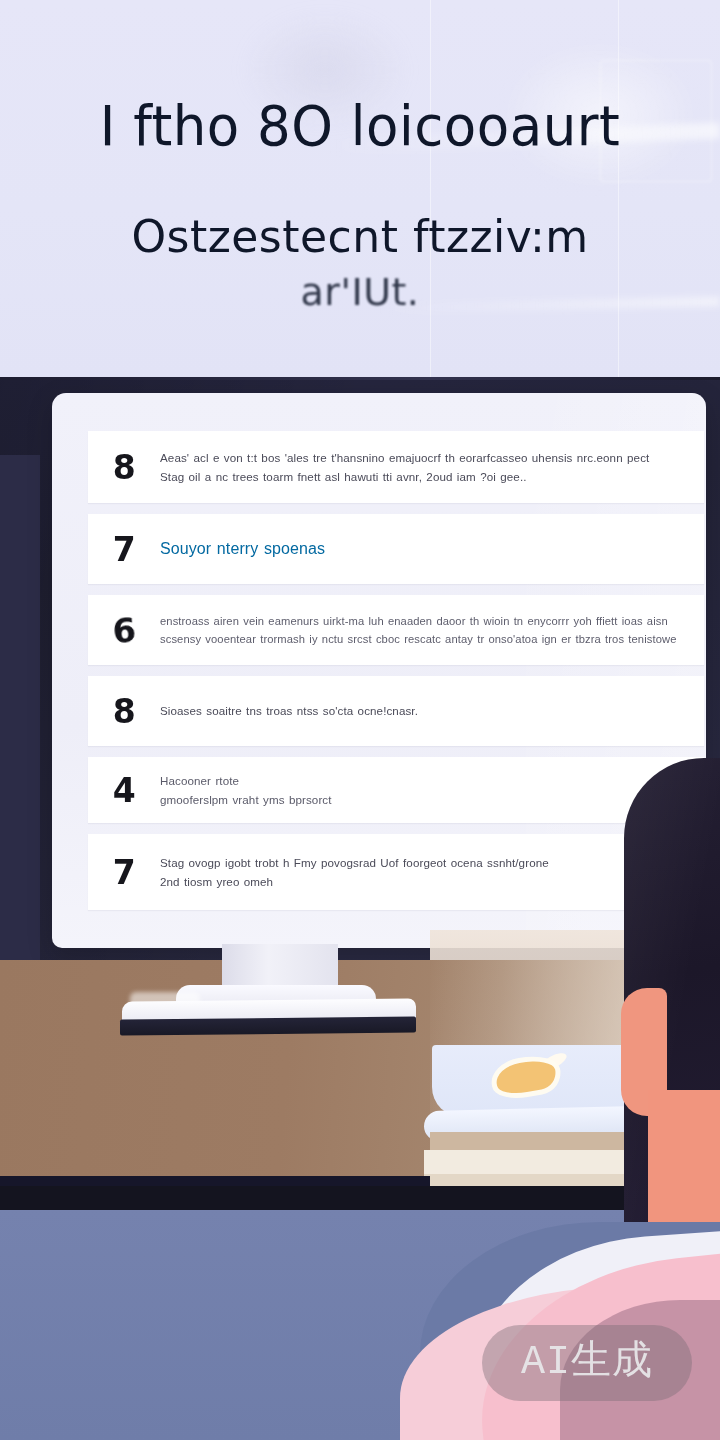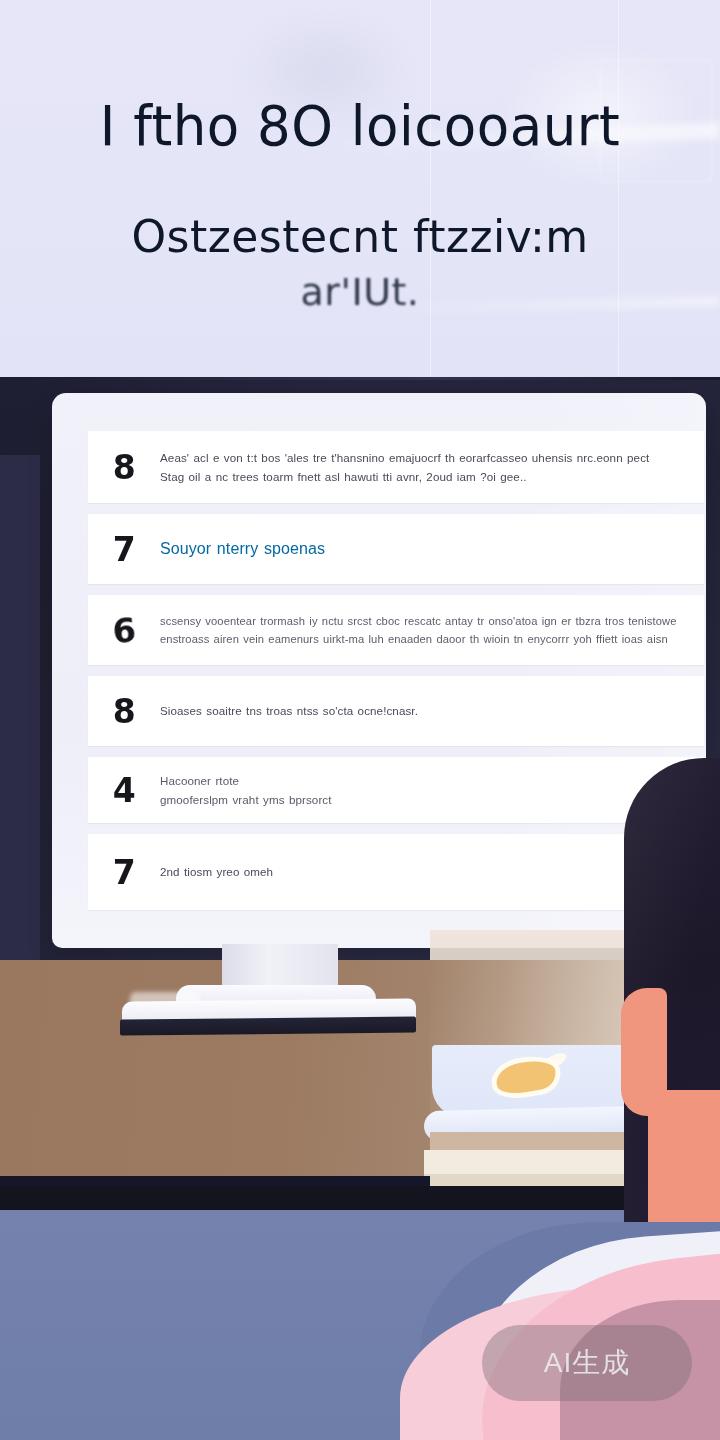--- a/index.html
+++ b/index.html
@@ -282,22 +282,22 @@
   }
 
   
   .watermark{
     position:absolute;left:482px;top:1325px;width:210px;height:76px;
     background:rgba(125,110,120,.42);
     border-radius:40px;
     display:flex;align-items:center;justify-content:center;
   }
   .watermark span{
-    font-size:28px;color:rgba(232,232,234,.92);
-    font-family:Liberation Sans, sans-serif;
+    font-size:40px;color:rgba(232,232,234,.92);
+    font-family:Liberation Mono, monospace;
     letter-spacing:1px;line-height:1;
   }
 </style>
 </head>
 <body>
 
 <div id="stage">
 
   <div class="wall"></div>
   <div class="wall-blur-1"></div>
@@ -335,22 +335,22 @@
       <div class="row r2">
         <div class="row-num">7</div>
         <div class="row-text">
           <span class="l">Souyor nterry spoenas</span>
         </div>
       </div>
 
       <div class="row r3">
         <div class="row-num six">6</div>
         <div class="row-text faint">
+          <span class="l">enstroass airen vein eamenurs uirkt-ma luh enaaden daoor th wioin tn enycorrr yoh ffiett ioas aisn</span>
           <span class="l">scsensy vooentear trormash iy nctu srcst cboc rescatc antay tr onso'atoa ign er tbzra  tros tenistowe</span>
-          <span class="l">enstroass airen vein eamenurs uirkt-ma luh enaaden daoor th wioin tn enycorrr yoh ffiett ioas aisn</span>
         </div>
       </div>
 
       <div class="row r4">
         <div class="row-num">8</div>
         <div class="row-text">
           <span class="l">Sioases soaitre tns troas ntss so'cta ocne!cnasr.</span>
         </div>
       </div>
 
@@ -358,20 +358,21 @@
         <div class="row-num">4</div>
         <div class="row-text">
           <span class="l">Hacooner rtote</span>
           <span class="l">gmooferslpm vraht yms bprsorct</span>
         </div>
       </div>
 
       <div class="row r6">
         <div class="row-num">7</div>
         <div class="row-text">
+          <span class="l">Stag ovogp igobt trobt h Fmy povogsrad Uof foorgeot ocena ssnht/grone</span>
           <span class="l">2nd tiosm yreo omeh</span>
         </div>
       </div>
 
     </div>
   </div>
 
   <div class="wall-right-light"></div>
   <div class="desk"></div>
   <div class="desk-light"></div>

